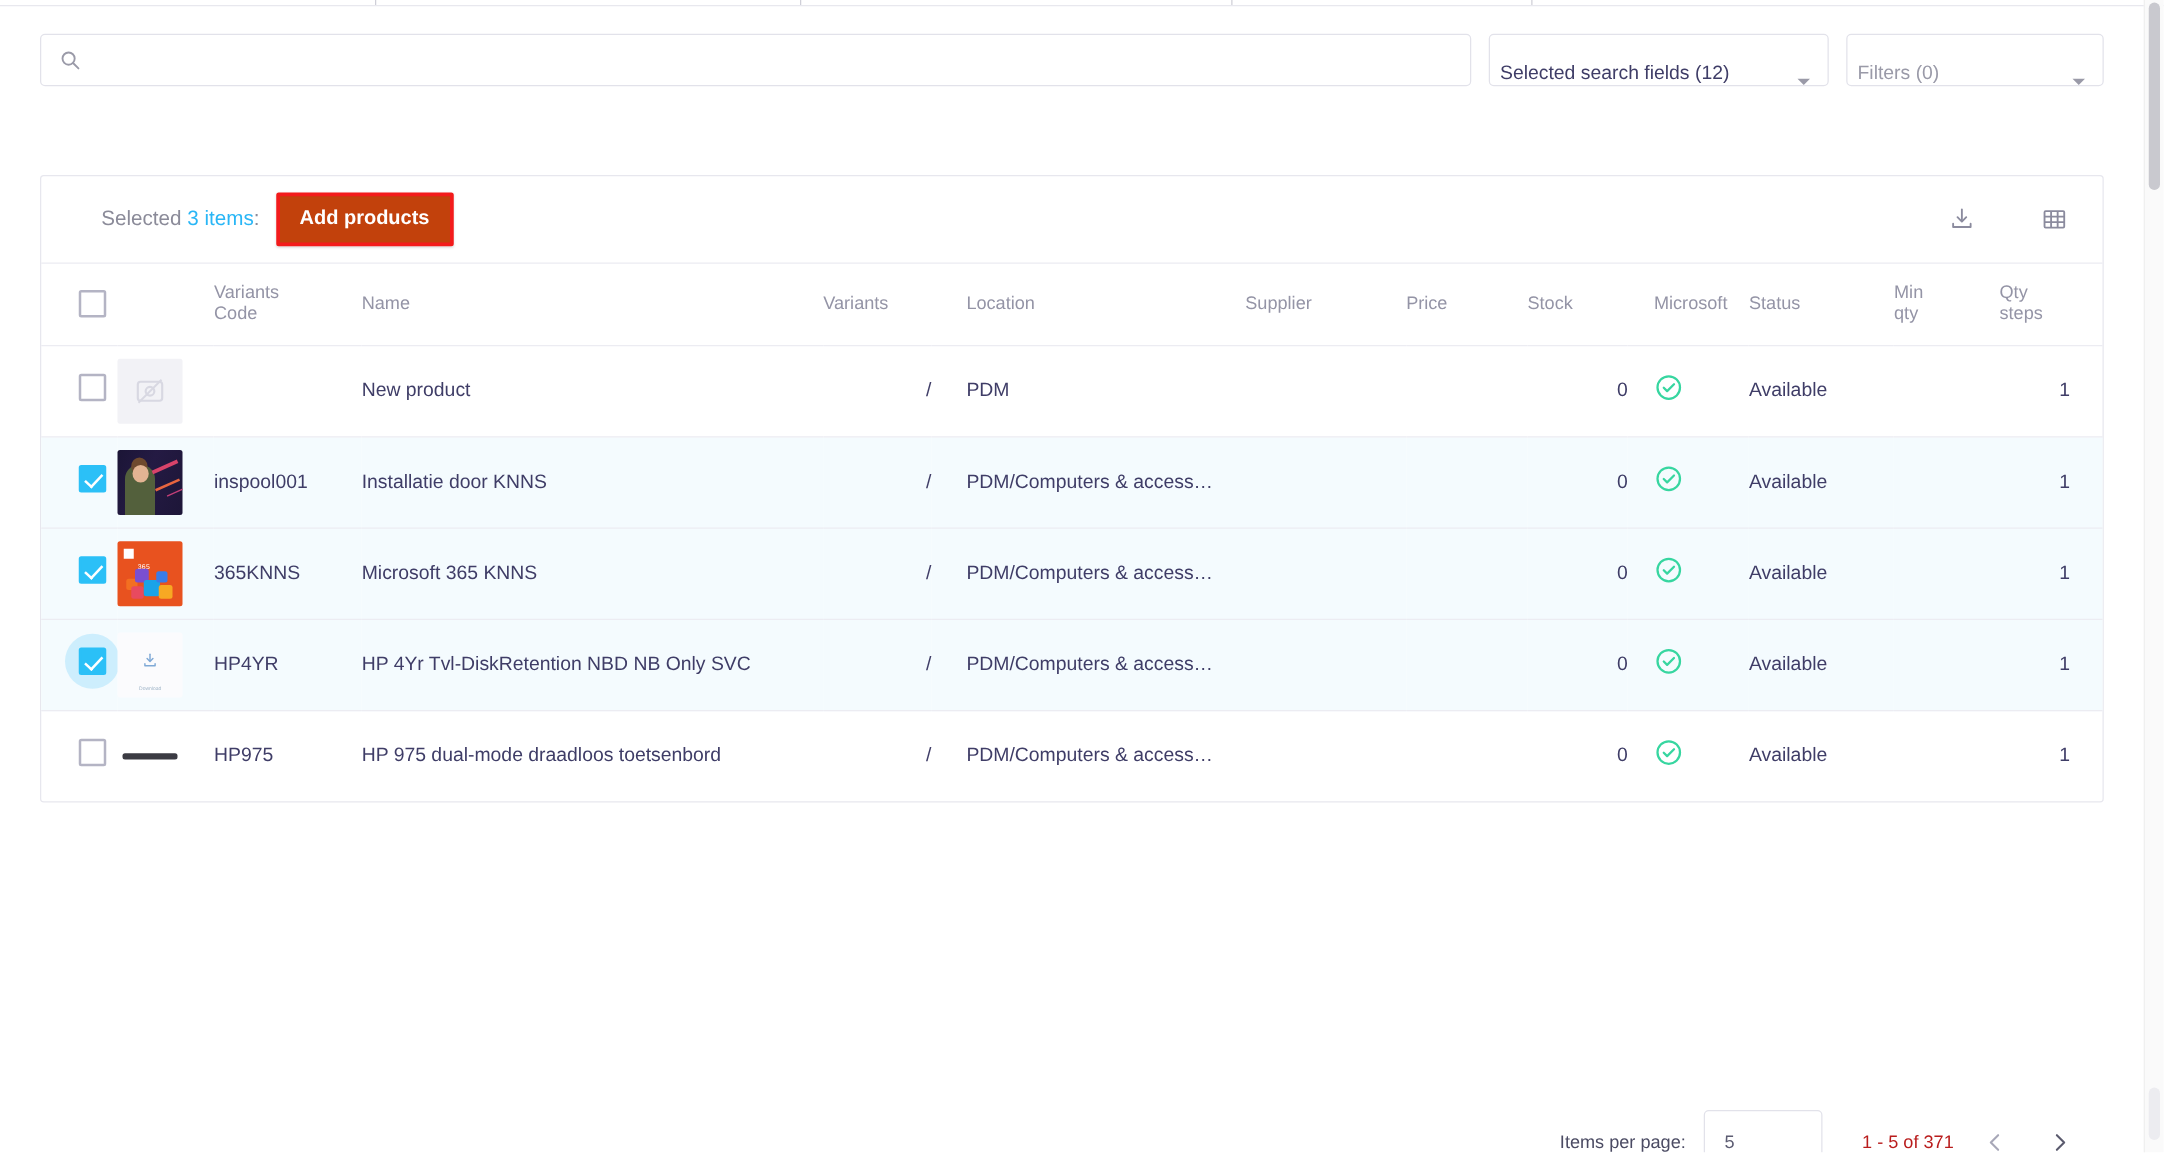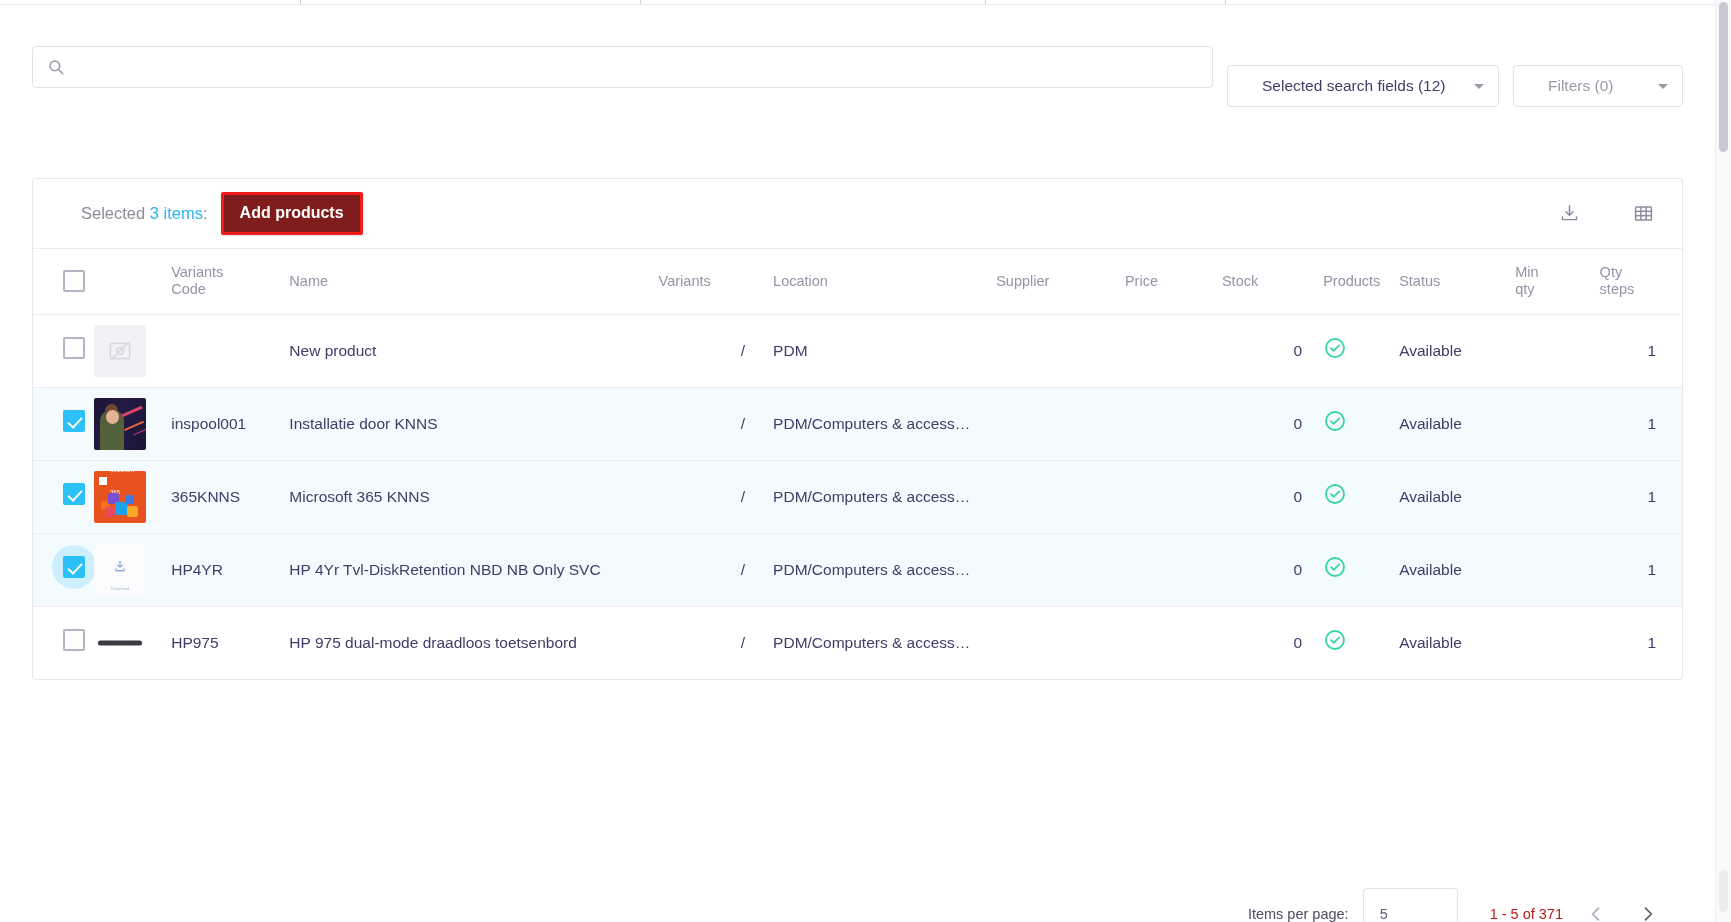--- a/index.html
+++ b/index.html
@@ -68,29 +68,28 @@
     padding: 0;
   }
   .search-input::placeholder { color: #9a9aa8; }
 
   .select-box {
     height: 42px;
     border: 1px solid #e2e2ea;
     border-radius: 4px;
     background: #fff;
     display: flex;
-    align-items: center;
-    padding: 0 14px 0 34px;
+    align-items: flex-end;
+    padding: 0 14px 0 8px;
     gap: 14px;
     justify-content: space-between;
     cursor: pointer;
-    margin-top: 38px;
   }
   .select-box.fields { width: 272px; }
-  .select-box.filters { width: 170px; }
+  .select-box.filters { width: 206px; }
   .select-label { font-size: 15.5px; color: #3f3d67; white-space: nowrap; }
   .select-label.muted { color: #9a9aa8; }
   .caret {
     width: 0; height: 0; flex: none;
     border-left: 5px solid transparent;
     border-right: 5px solid transparent;
     border-top: 5px solid #9a9aa8;
   }
 
   
@@ -111,21 +110,21 @@
   }
   .sel-text {
     font-size: 16.5px;
     color: #8b8b99;
     white-space: nowrap;
     margin-left: 31px;
   }
   .sel-count { color: #29b6f6; }
   .add-btn {
     margin-left: 13px;
-    background: #7f1d1d;
+    background: #c2410c;
     color: #ffffff;
     border: 3px solid #f31b1b;
     border-radius: 2px;
     font-family: "Liberation Sans", sans-serif;
     font-size: 16px;
     font-weight: bold;
     padding: 10px 16px 11px;
     line-height: 1;
     cursor: pointer;
     box-shadow: 0 1px 2px rgba(0,0,0,.12);
@@ -410,21 +409,21 @@
           <th class="c-code">
             <span>Variants</span><br>
             <span>Code</span>
           </th>
           <th class="c-name">Name</th>
           <th class="c-var">Variants</th>
           <th class="c-loc">Location</th>
           <th class="c-sup">Supplier</th>
           <th class="c-price">Price</th>
           <th class="c-stock">Stock</th>
-          <th class="c-ord">Products</th>
+          <th class="c-ord">Microsoft</th>
           <th class="c-status">Status</th>
           <th class="c-minqty">
             <span>Min</span><br>
             <span>qty</span>
           </th>
           <th class="c-qtyst">
             <span>Qty</span><br>
             <span>steps</span>
           </th>
         </tr>

